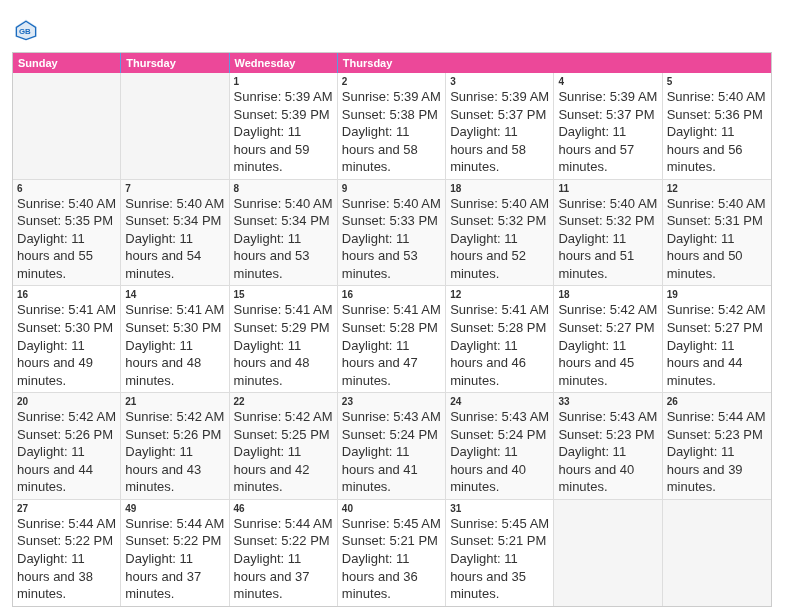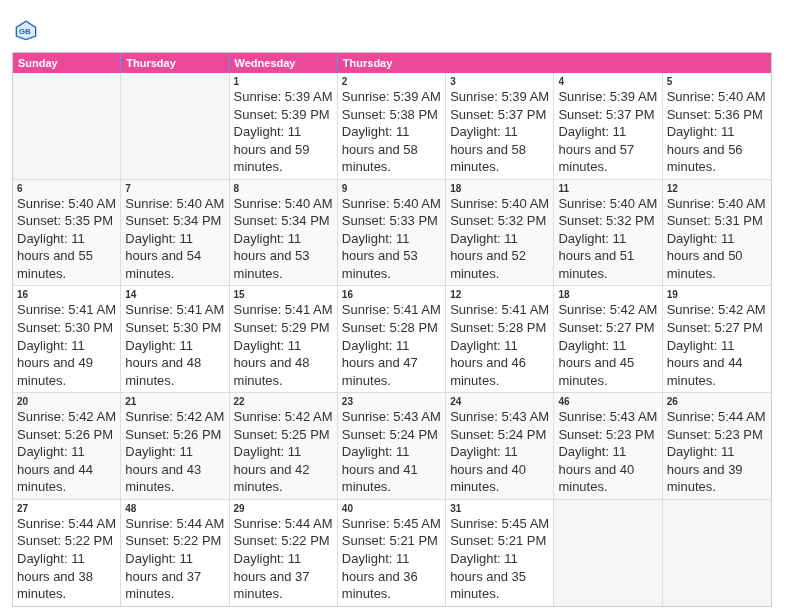--- a/index.html
+++ b/index.html
@@ -239,39 +239,39 @@
           </div>
           <div class="cal-cell shaded">
             <span class="day-num">23</span>
             <div class="cell-info">Sunrise: 5:43 AM<br>Sunset: 5:24 PM<br>Daylight: 11 hours and 41 minutes.</div>
           </div>
           <div class="cal-cell shaded">
             <span class="day-num">24</span>
             <div class="cell-info">Sunrise: 5:43 AM<br>Sunset: 5:24 PM<br>Daylight: 11 hours and 40 minutes.</div>
           </div>
           <div class="cal-cell shaded">
-            <span class="day-num">46</span>
+            <span class="day-num">33</span>
             <div class="cell-info">Sunrise: 5:43 AM<br>Sunset: 5:23 PM<br>Daylight: 11 hours and 40 minutes.</div>
           </div>
           <div class="cal-cell shaded">
             <span class="day-num">26</span>
             <div class="cell-info">Sunrise: 5:44 AM<br>Sunset: 5:23 PM<br>Daylight: 11 hours and 39 minutes.</div>
           </div>
         </div>
         <div class="cal-row">
           <div class="cal-cell">
             <span class="day-num">27</span>
             <div class="cell-info">Sunrise: 5:44 AM<br>Sunset: 5:22 PM<br>Daylight: 11 hours and 38 minutes.</div>
           </div>
           <div class="cal-cell">
-            <span class="day-num">48</span>
+            <span class="day-num">49</span>
             <div class="cell-info">Sunrise: 5:44 AM<br>Sunset: 5:22 PM<br>Daylight: 11 hours and 37 minutes.</div>
           </div>
           <div class="cal-cell">
-            <span class="day-num">29</span>
+            <span class="day-num">46</span>
             <div class="cell-info">Sunrise: 5:44 AM<br>Sunset: 5:22 PM<br>Daylight: 11 hours and 37 minutes.</div>
           </div>
           <div class="cal-cell">
             <span class="day-num">40</span>
             <div class="cell-info">Sunrise: 5:45 AM<br>Sunset: 5:21 PM<br>Daylight: 11 hours and 36 minutes.</div>
           </div>
           <div class="cal-cell">
             <span class="day-num">31</span>
             <div class="cell-info">Sunrise: 5:45 AM<br>Sunset: 5:21 PM<br>Daylight: 11 hours and 35 minutes.</div>
           </div>

